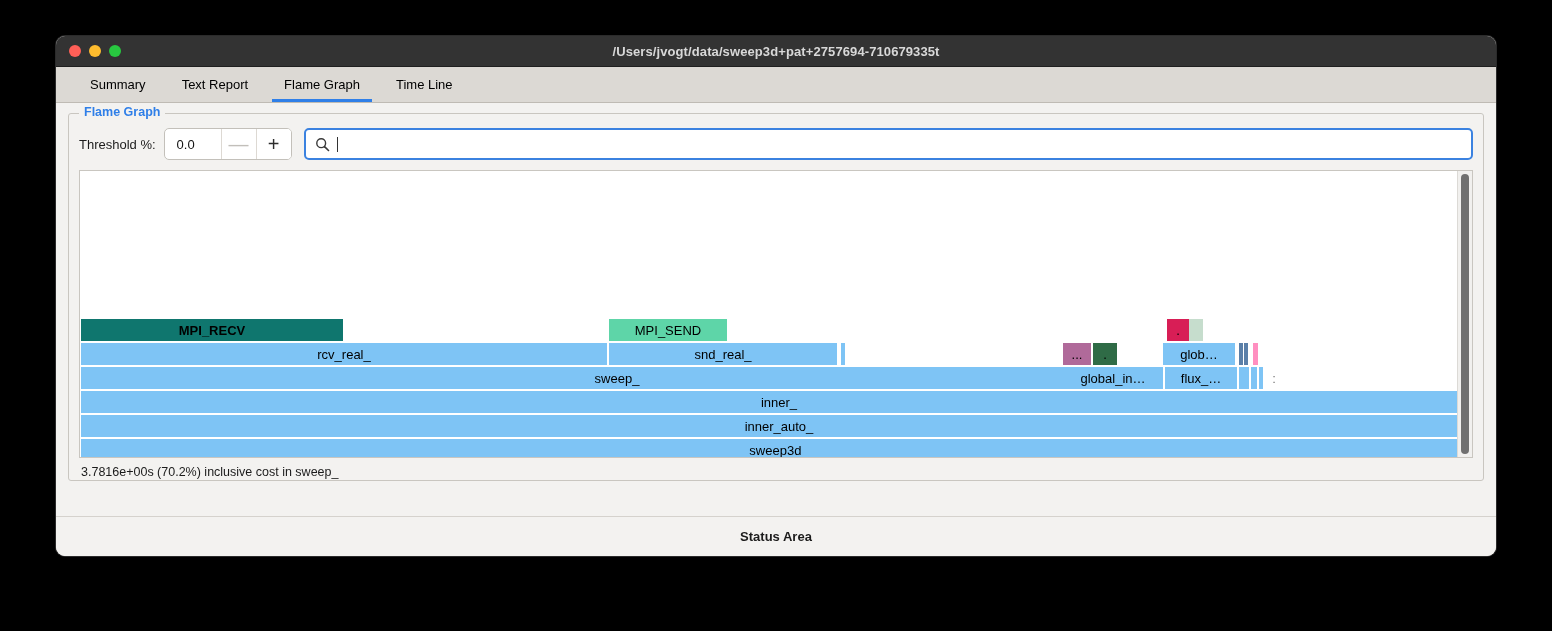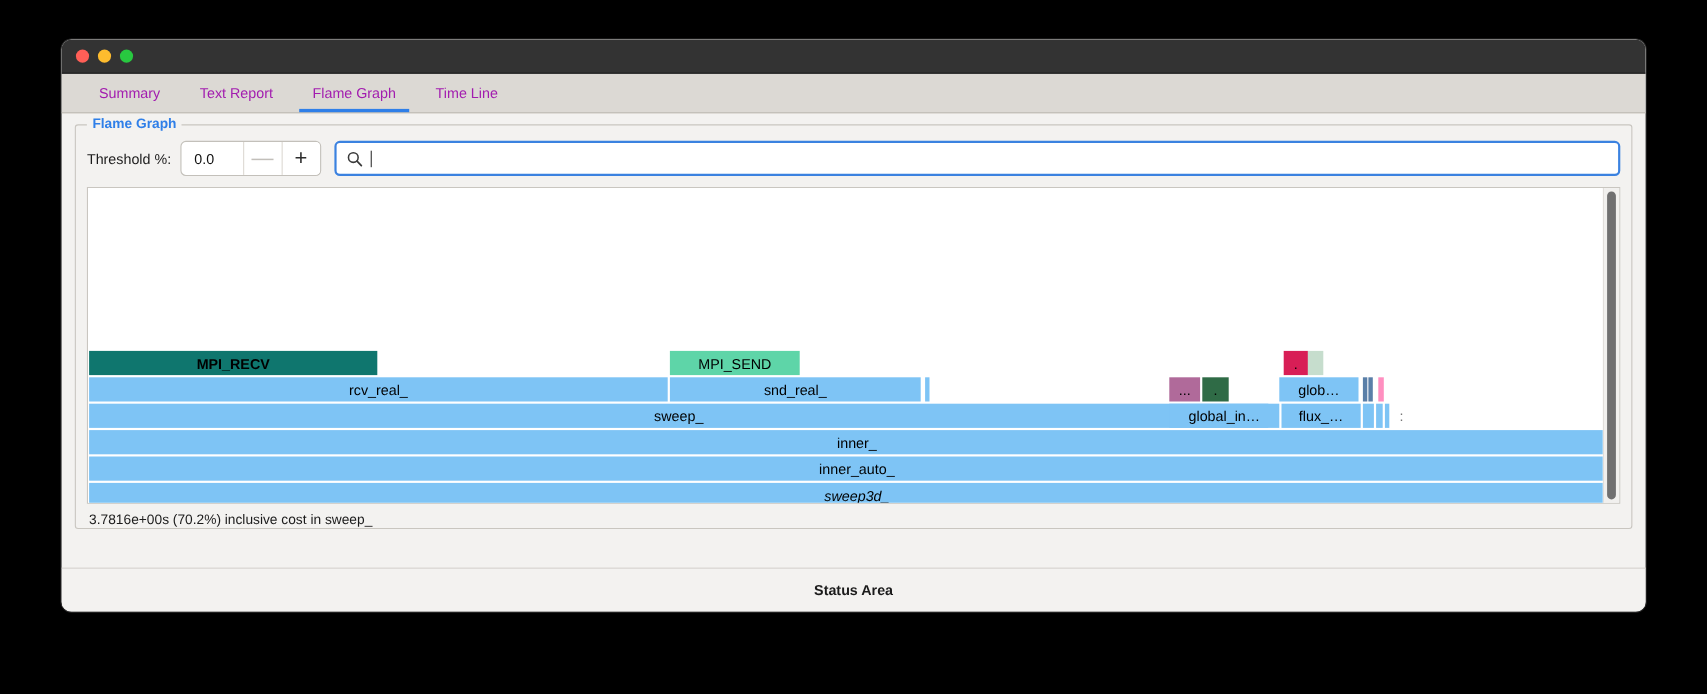--- a/index.html
+++ b/index.html
@@ -72,21 +72,21 @@
     display: flex;
     align-items: stretch;
     padding-left: 16px;
   }
   .tab {
     position: relative;
     display: flex;
     align-items: center;
     padding: 0 18px;
     font-size: 13px;
-    color: #a21caf;
+    color: #000000;
     cursor: default;
   }
   .tab.active::after {
     content: "";
     position: absolute;
     left: 6px; right: 6px; bottom: 0;
     height: 3px;
     background: #2f7fe8;
   }
 
@@ -249,20 +249,21 @@
 <body>
 
 <div class="window">
 
   <div class="titlebar">
     <div class="lights">
       <div class="light red"></div>
       <div class="light yellow"></div>
       <div class="light green"></div>
     </div>
+    <div class="title-text">/Users/jvogt/data/sweep3d+pat+2757694-710679335t</div>
   </div>
 
 
   <div class="tabbar">
     <div class="tab">Summary</div>
     <div class="tab">Text Report</div>
     <div class="tab active">Flame Graph</div>
     <div class="tab">Time Line</div>
   </div>
 
@@ -352,21 +353,21 @@
             </div>
             <div class="frame" style="left: 1191px; top: 196px; width: 6px; height: 22px; background: rgb(255, 255, 255); color: rgb(119, 119, 119);">
               <span>:</span>
             </div>
             <div class="frame" style="left: 1px; top: 220px; width: 1396px; height: 22px; background: rgb(126, 196, 245); color: rgb(0, 0, 0);">
               <span>inner_</span>
             </div>
             <div class="frame" style="left: 1px; top: 244px; width: 1396px; height: 22px; background: rgb(126, 196, 245); color: rgb(0, 0, 0);">
               <span>inner_auto_</span>
             </div>
-            <div class="frame" style="left: 1px; top: 268px; width: 1396px; height: 22px; background: rgb(126, 196, 245); color: rgb(0, 0, 0); font-style: italic;">
+            <div class="frame" style="left: 1px; top: 268px; width: 1396px; height: 22px; background: rgb(126, 196, 245); color: rgb(0, 0, 0);">
               <span>sweep3d_</span>
             </div>
           </div>
         <div class="vscroll">
           <div class="vthumb"></div>
         </div>
       </div>
 
       <div class="graph-status">3.7816e+00s (70.2%) inclusive cost in sweep_</div>
     </div>

